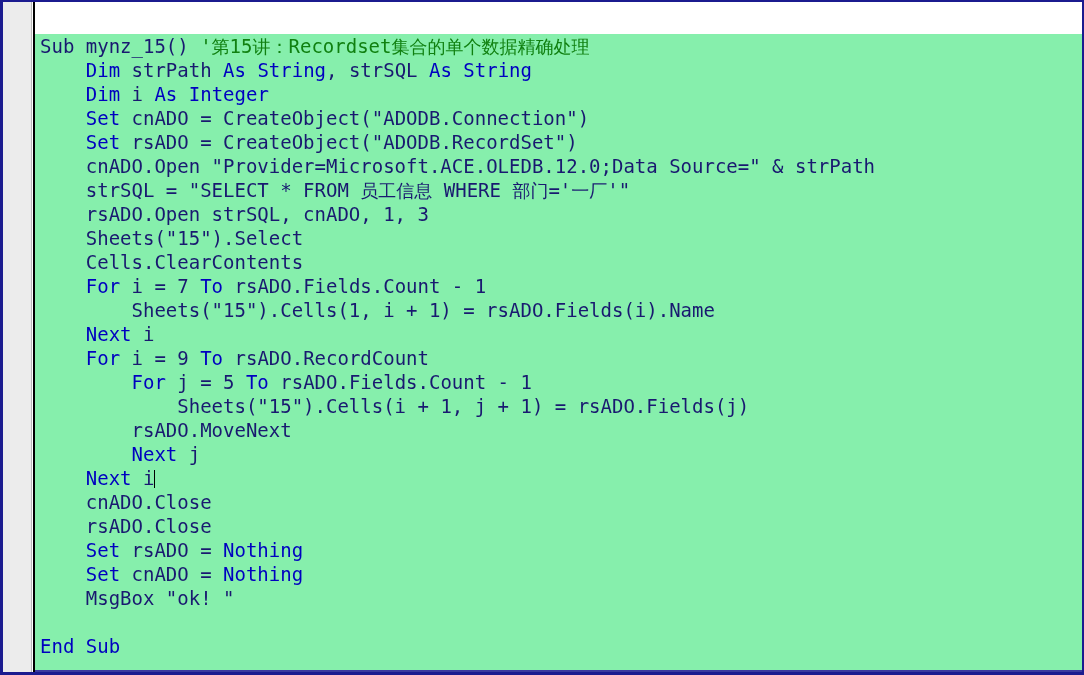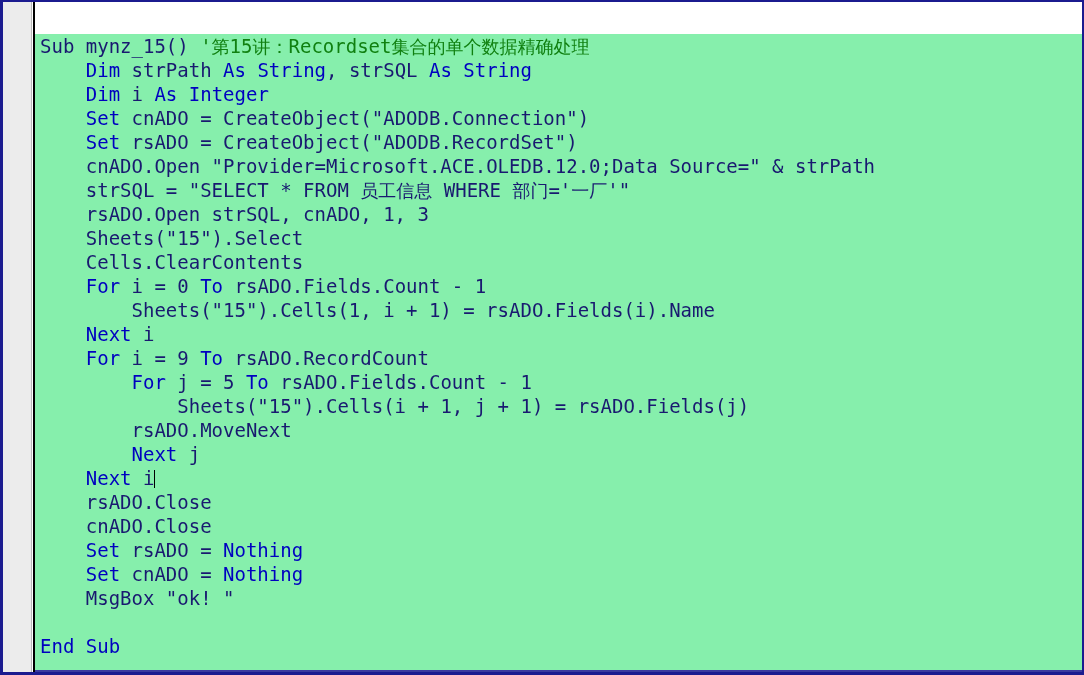--- a/index.html
+++ b/index.html
@@ -131,31 +131,31 @@
         <div class="code-line"><span></span><span class="tok-text">Sub mynz_15() </span><span class="tok-comment">'</span><span class="tok-comment cjk">第</span><span class="tok-comment">15</span><span class="tok-comment cjk">讲：</span><span class="tok-comment">Recordset</span><span class="tok-comment cjk">集合的单个数据精确处理</span></div>
         <div class="code-line"><span>    </span><span class="tok-kw">Dim</span><span class="tok-text"> strPath </span><span class="tok-kw">As</span><span class="tok-text"> </span><span class="tok-kw">String</span><span class="tok-text">, strSQL </span><span class="tok-kw">As</span><span class="tok-text"> </span><span class="tok-kw">String</span></div>
         <div class="code-line"><span>    </span><span class="tok-kw">Dim</span><span class="tok-text"> i </span><span class="tok-kw">As</span><span class="tok-text"> </span><span class="tok-kw">Integer</span></div>
         <div class="code-line"><span>    </span><span class="tok-kw">Set</span><span class="tok-text"> cnADO = CreateObject("ADODB.Connection")</span></div>
         <div class="code-line"><span>    </span><span class="tok-kw">Set</span><span class="tok-text"> rsADO = CreateObject("ADODB.RecordSet")</span></div>
         <div class="code-line"><span>    </span><span class="tok-text">cnADO.Open "Provider=Microsoft.ACE.OLEDB.12.0;Data Source=" &amp; strPath</span></div>
         <div class="code-line"><span>    </span><span class="tok-text">strSQL = "SELECT * FROM </span><span class="tok-text cjk">员工信息</span><span class="tok-text"> WHERE </span><span class="tok-text cjk">部门</span><span class="tok-text">='</span><span class="tok-text cjk">一厂</span><span class="tok-text">'"</span></div>
         <div class="code-line"><span>    </span><span class="tok-text">rsADO.Open strSQL, cnADO, 1, 3</span></div>
         <div class="code-line"><span>    </span><span class="tok-text">Sheets("15").Select</span></div>
         <div class="code-line"><span>    </span><span class="tok-text">Cells.ClearContents</span></div>
-        <div class="code-line"><span>    </span><span class="tok-kw">For</span><span class="tok-text"> i = 0 </span><span class="tok-kw">To</span><span class="tok-text"> rsADO.Fields.Count - 1</span></div>
+        <div class="code-line"><span>    </span><span class="tok-kw">For</span><span class="tok-text"> i = 7 </span><span class="tok-kw">To</span><span class="tok-text"> rsADO.Fields.Count - 1</span></div>
         <div class="code-line"><span>        </span><span class="tok-text">Sheets("15").Cells(1, i + 1) = rsADO.Fields(i).Name</span></div>
         <div class="code-line"><span>    </span><span class="tok-kw">Next</span><span class="tok-text"> i</span></div>
         <div class="code-line"><span>    </span><span class="tok-kw">For</span><span class="tok-text"> i = 9 </span><span class="tok-kw">To</span><span class="tok-text"> rsADO.RecordCount</span></div>
         <div class="code-line"><span>        </span><span class="tok-kw">For</span><span class="tok-text"> j = 5 </span><span class="tok-kw">To</span><span class="tok-text"> rsADO.Fields.Count - 1</span></div>
         <div class="code-line"><span>            </span><span class="tok-text">Sheets("15").Cells(i + 1, j + 1) = rsADO.Fields(j)</span></div>
         <div class="code-line"><span>        </span><span class="tok-text">rsADO.MoveNext</span></div>
         <div class="code-line"><span>        </span><span class="tok-kw">Next</span><span class="tok-text"> j</span></div>
         <div class="code-line"><span>    </span><span class="tok-kw">Next</span><span class="tok-text"> i</span><span class="caret"></span></div>
+        <div class="code-line"><span>    </span><span class="tok-text">cnADO.Close</span></div>
         <div class="code-line"><span>    </span><span class="tok-text">rsADO.Close</span></div>
-        <div class="code-line"><span>    </span><span class="tok-text">cnADO.Close</span></div>
         <div class="code-line"><span>    </span><span class="tok-kw">Set</span><span class="tok-text"> rsADO = </span><span class="tok-kw">Nothing</span></div>
         <div class="code-line"><span>    </span><span class="tok-kw">Set</span><span class="tok-text"> cnADO = </span><span class="tok-kw">Nothing</span></div>
         <div class="code-line"><span>    </span><span class="tok-text">MsgBox "ok! "</span></div>
         <div class="code-line"><span></span></div>
         <div class="code-line"><span></span><span class="tok-kw">End Sub</span></div>
       </div>
   </div>
 
   <div class="bottom-rule"></div>
 

